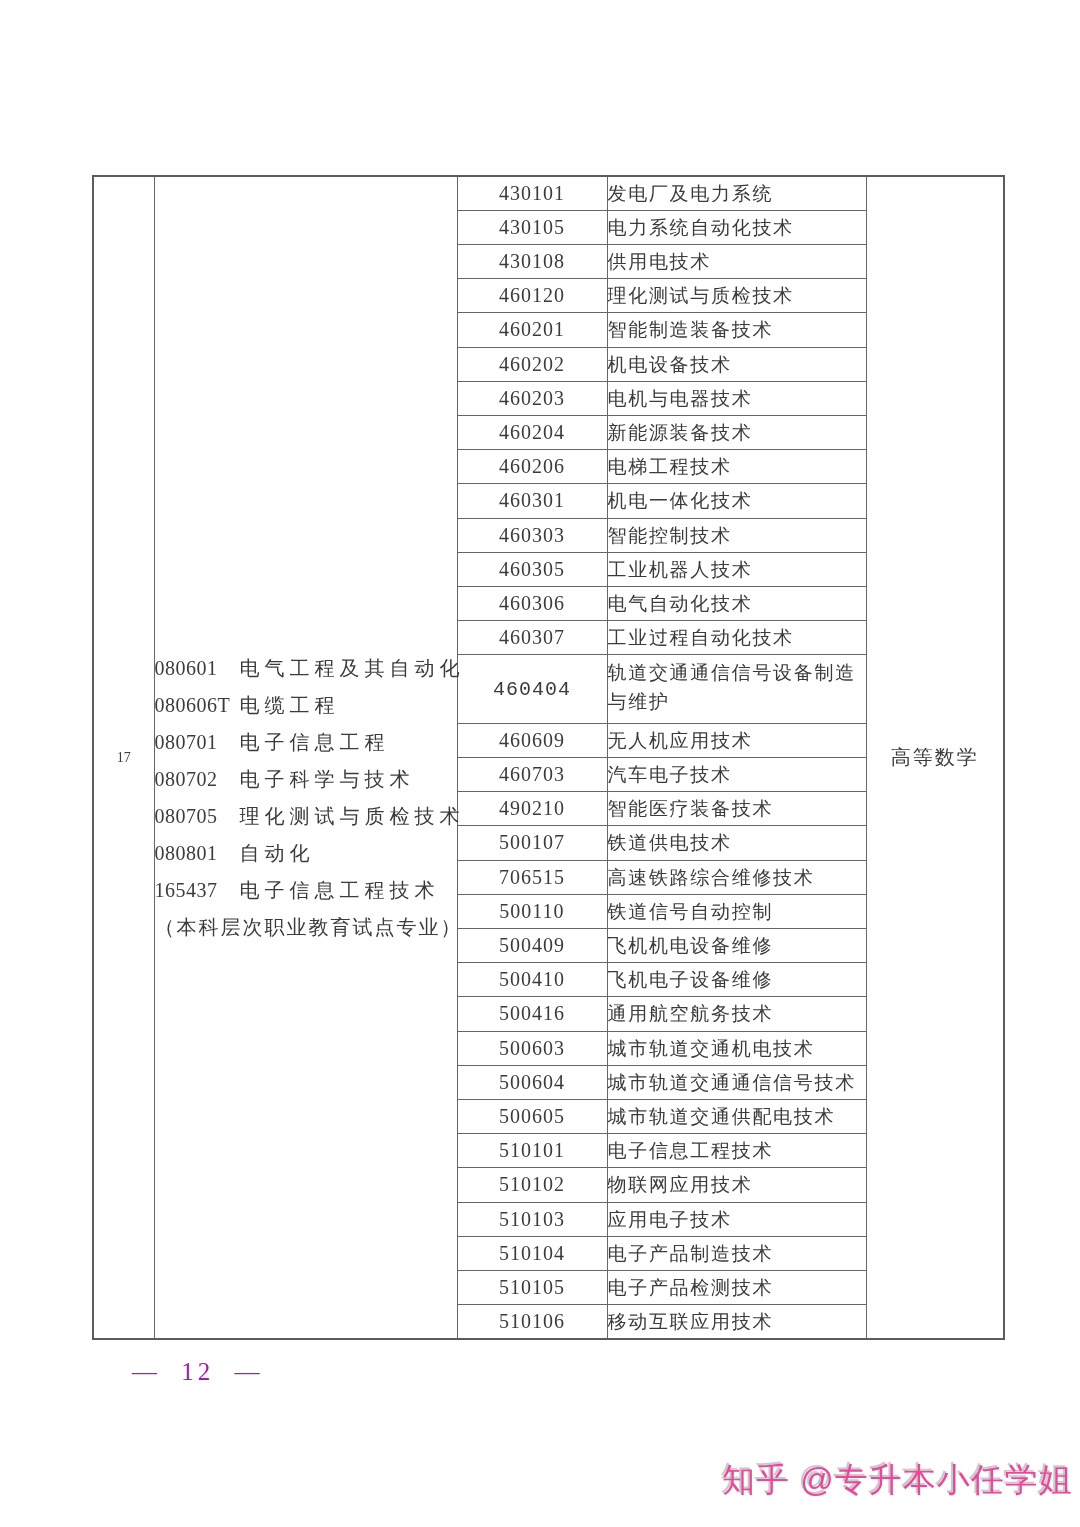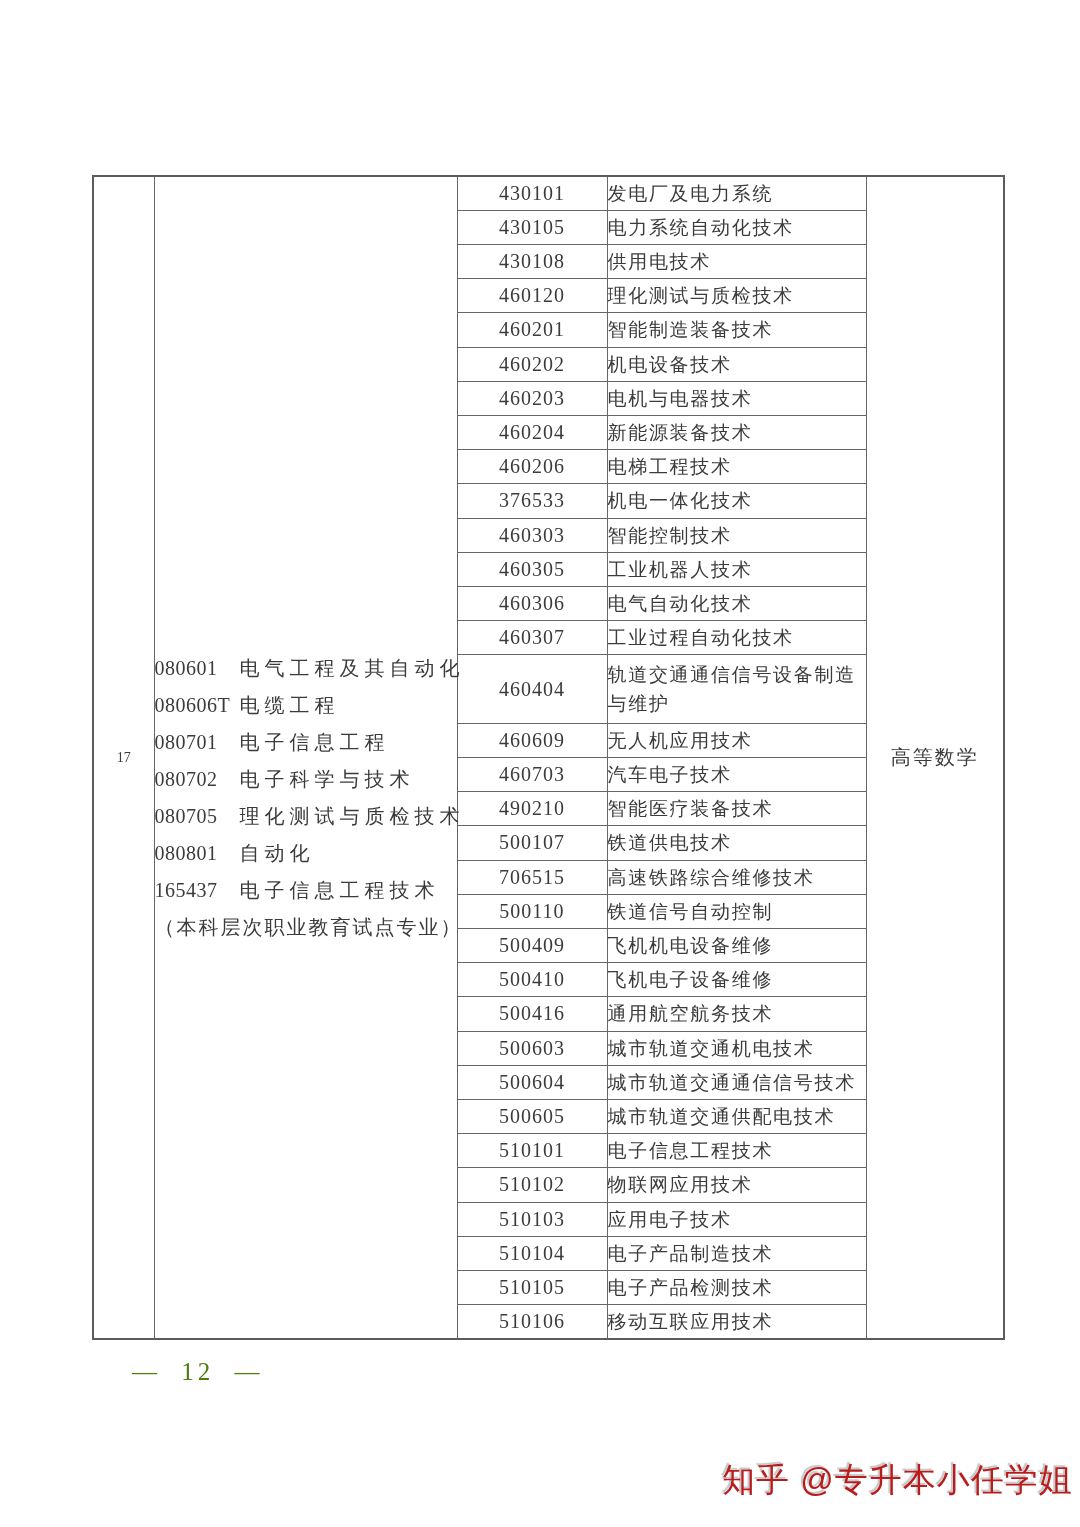--- a/index.html
+++ b/index.html
@@ -14,43 +14,43 @@
     position:absolute;left:92px;top:175px;width:911px;height:1165px;
     border-collapse:collapse;table-layout:fixed;
     border:2px solid #5c5c5c;
   }
   .major-table td{
     border:1px solid #666666;
     padding:0;
     vertical-align:middle;
   }
   .major-table tr{height:34px;}
-  .major-table tr.tall{height:68px;}
+  .major-table tr.tall{height:68px;font-family:Liberation Mono, monospace;}
 
   .seq-cell{text-align:center;font-size:14px;}
   .undergrad-cell{padding:0 2px 0 3px;margin-top:25px;}
   .u-wrap{position:relative;top:40px;}
   .u-line{display:flex;line-height:37px;font-size:20px;white-space:nowrap;}
   .u-code{flex:0 0 85px;letter-spacing:0.5px;}
   .u-name{letter-spacing:5px;text-align:center;}
   .u-note{line-height:37px;font-size:20px;letter-spacing:2px;white-space:nowrap;}
 
   .code-cell{text-align:center;font-size:20px;letter-spacing:1px;}
   .name-cell{font-size:19px;letter-spacing:1.7px;padding:1px 2px 1px 9px;line-height:29px;}
   .subject-cell{text-align:center;font-size:20px;letter-spacing:2px;}
 
   .page-number{
     position:absolute;left:132px;top:1358px;
-    font-size:25px;letter-spacing:4px;word-spacing:10px;color:#4d7c0f;
+    font-size:25px;letter-spacing:4px;word-spacing:10px;color:#a21caf;
   }
   .watermark{
     position:absolute;left:722px;top:1458px;
     font-family:"Liberation Sans","DejaVu Sans",sans-serif;
     font-size:33px;letter-spacing:1px;
-    color:#b91c1c;
+    color:#ec4899;
     text-shadow:-2px -2px 1px #c6c6c6, 2px 2px 0 #ffffff;
     white-space:nowrap;
   }
 </style>
 </head>
 <body>
 
 <div class="sheet">
   <table class="major-table">
     <colgroup>
@@ -126,21 +126,21 @@
         </tr>
         <tr>
           <td class="code-cell">460204</td>
           <td class="name-cell">新能源装备技术</td>
         </tr>
         <tr>
           <td class="code-cell">460206</td>
           <td class="name-cell">电梯工程技术</td>
         </tr>
         <tr>
-          <td class="code-cell">376533</td>
+          <td class="code-cell">460301</td>
           <td class="name-cell">机电一体化技术</td>
         </tr>
         <tr>
           <td class="code-cell">460303</td>
           <td class="name-cell">智能控制技术</td>
         </tr>
         <tr>
           <td class="code-cell">460305</td>
           <td class="name-cell">工业机器人技术</td>
         </tr>

